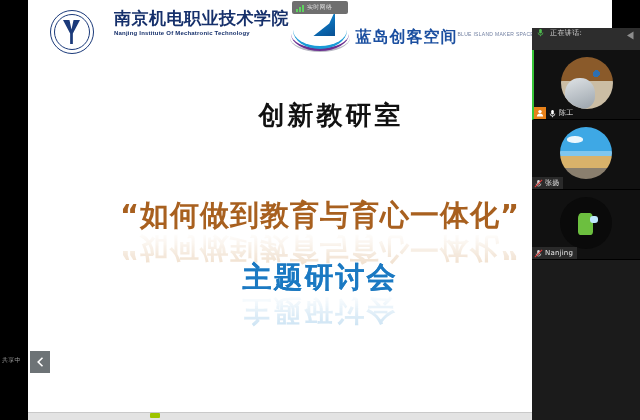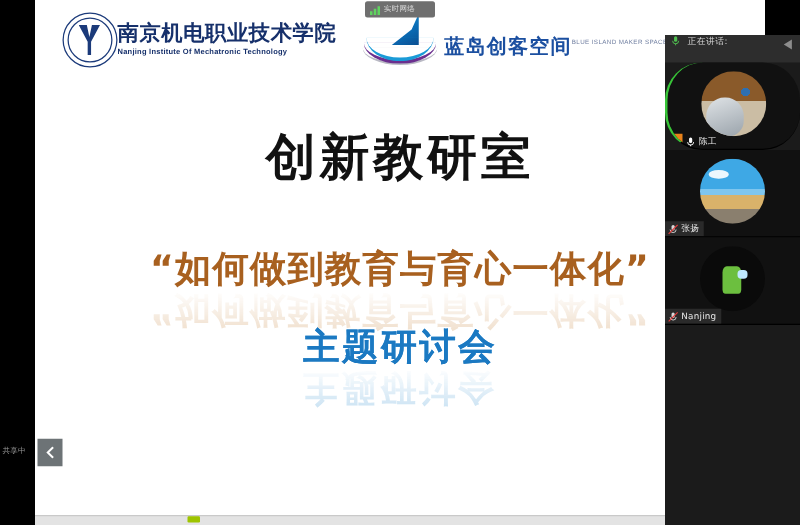--- a/index.html
+++ b/index.html
@@ -3,21 +3,21 @@
 <meta charset="utf-8">
 <style>
   html,body{margin:0;padding:0;background:#000;}
   body{width:640px;height:420px;overflow:hidden;font-family:"Liberation Sans","DejaVu Sans",sans-serif;}
   #app{position:relative;width:640px;height:420px;background:#000;overflow:hidden;}
 
   
   #stage{position:absolute;left:28px;top:0;width:584px;height:412px;background:#fff;overflow:hidden;}
 
   
-  #uni-logo{position:absolute;left:22px;top:10px;display:flex;align-items:center;gap:0;}
+  #uni-logo{position:absolute;left:22px;top:10px;display:flex;align-items:flex-start;gap:20px;}
   #uni-seal{width:42px;height:42px;border-radius:50%;border:1.6px solid #1b3a7a;position:relative;flex:0 0 auto;}
   #uni-seal:before{content:"";position:absolute;left:3px;top:3px;right:3px;bottom:3px;border-radius:50%;border:1px solid #1b3a7a;}
   #uni-seal:after{content:"";position:absolute;left:12px;top:9px;width:17px;height:24px;
      background:
        linear-gradient(to bottom,#1b3a7a 0 3px,transparent 3px) ,
        radial-gradient(circle at 50% 22%, #1b3a7a 0 5px, transparent 5px);
      clip-path:polygon(0 0,38% 0,50% 40%,62% 0,100% 0,58% 56%,58% 100%,42% 100%,42% 56%);
      background:#1b3a7a;}
   .uni-txt{display:flex;flex-direction:column;line-height:1;}
   #uni-cn{font-size:17px;font-weight:bold;color:#16306b;letter-spacing:.5px;font-family:"DejaVu Sans",sans-serif;}
@@ -31,21 +31,21 @@
      clip-path:polygon(100% 0,100% 100%,0 100%,72% 52%);border-radius:2px 0 0 0;}
   #sail-mark .wave1{position:absolute;left:2px;top:22px;width:54px;height:16px;border-bottom:3px solid #1a9bd7;border-radius:0 0 50% 50%/0 0 100% 100%;}
   #sail-mark .wave2{position:absolute;left:0px;top:26px;width:58px;height:14px;border-bottom:3px solid #6b2f8f;border-radius:0 0 50% 50%/0 0 100% 100%;}
   #sail-mark .wave3{position:absolute;left:-1px;top:30px;width:60px;height:12px;border-bottom:2px solid #b9b9c4;border-radius:0 0 50% 50%/0 0 100% 100%;}
   .sail-txt{display:flex;flex-direction:row;line-height:1;padding-bottom:3px;}
   #sail-cn{font-size:16px;font-weight:bold;color:#1b4fa0;letter-spacing:1px;font-family:"DejaVu Sans",sans-serif;}
   #sail-en{font-size:5px;color:#6f7ea0;letter-spacing:.3px;margin-top:3px;}
 
   
   .line{position:absolute;width:100%;text-align:center;font-family:"DejaVu Sans",sans-serif;white-space:nowrap;}
-  #line1{top:98px;font-size:40px;font-weight:bold;color:#111;letter-spacing:3px;}
+  #line1{top:98px;font-size:26px;font-weight:bold;color:#111;letter-spacing:3px;padding-left:11px;}
   #line2{top:196px;font-size:29px;font-weight:bold;color:#a8601f;letter-spacing:1px;}
   #line3{top:258px;font-size:29px;font-weight:bold;letter-spacing:2px;
      background:linear-gradient(to bottom,#1c78c0 0%,#2a8fd8 50%,#0f5e9e 100%);
      -webkit-background-clip:text;background-clip:text;color:#1b79c2;}
   
   .refl{position:absolute;width:100%;text-align:center;font-family:"DejaVu Sans",sans-serif;
         transform:scaleY(-1);white-space:nowrap;pointer-events:none;
         -webkit-mask-image:linear-gradient(to top,transparent 10%,rgba(0,0,0,.55) 95%);
         mask-image:linear-gradient(to top,transparent 10%,rgba(0,0,0,.55) 95%);}
   #refl2{top:228px;font-size:29px;font-weight:bold;color:#c98c49;opacity:.5;letter-spacing:1px;}
@@ -69,21 +69,21 @@
   #corner-label{position:absolute;left:2px;top:356px;font-size:6px;color:#9a9a9a;letter-spacing:.2px;font-family:"DejaVu Sans",sans-serif;}
 
   
   #panel{position:absolute;right:0;top:28px;width:108px;height:392px;background:#1b1b1b;}
   #panel-head{height:22px;background:#2d2d2d;display:flex;align-items:flex-start;padding:0 4px;box-sizing:border-box;gap:5px;}
   #panel-head .mic{width:9px;height:9px;flex:0 0 auto;}
   #panel-title{font-size:7px;color:#d6d6d6;letter-spacing:.4px;flex:1;font-family:"DejaVu Sans",sans-serif;}
   #collapse-btn{width:14px;height:14px;display:flex;align-items:center;justify-content:center;cursor:pointer;}
 
   .tile{position:relative;height:69px;background:#111;overflow:hidden;border-bottom:1px solid #000;}
-  .tile.active{border-left:2px solid #38c638;border-radius:30px;}
+  .tile.active{border-left:2px solid #38c638;}
   .avatar{position:absolute;left:50%;top:7px;transform:translateX(-50%);width:52px;height:52px;border-radius:50%;overflow:hidden;}
   .nametag{position:absolute;left:0;bottom:0;height:12px;display:flex;align-items:center;gap:2px;
      padding:0 4px 0 2px;background:rgba(45,45,45,.92);box-sizing:border-box;}
   .nametag.host{background:transparent;padding-left:0;}
   .hostbadge{width:12px;height:12px;background:#e8821a;display:flex;align-items:center;justify-content:center;flex:0 0 auto;}
   .nm{font-size:7px;color:#e8e8e8;letter-spacing:.2px;white-space:nowrap;font-family:"DejaVu Sans",sans-serif;}
   .micicon{width:9px;height:9px;flex:0 0 auto;}
 
   
   .av-photo{width:100%;height:100%;}

